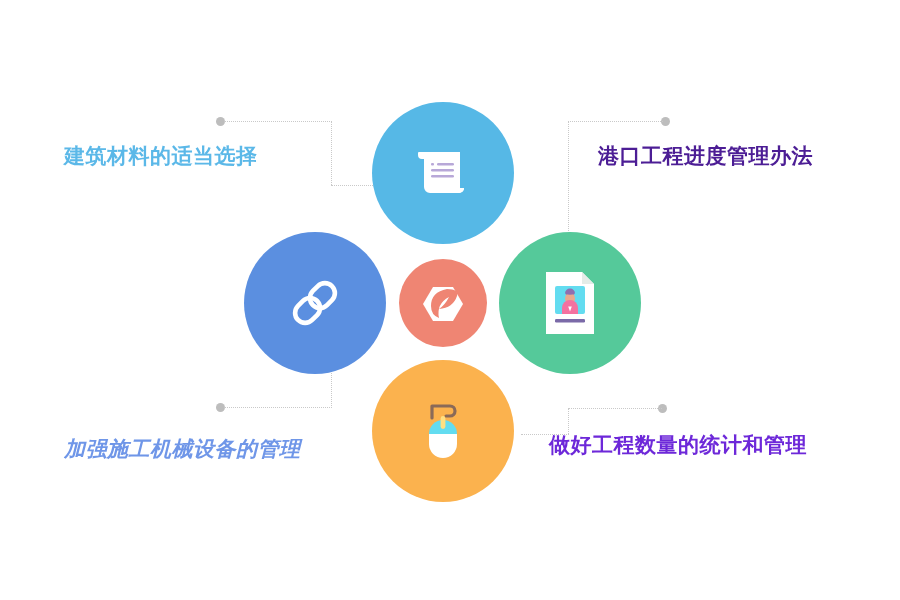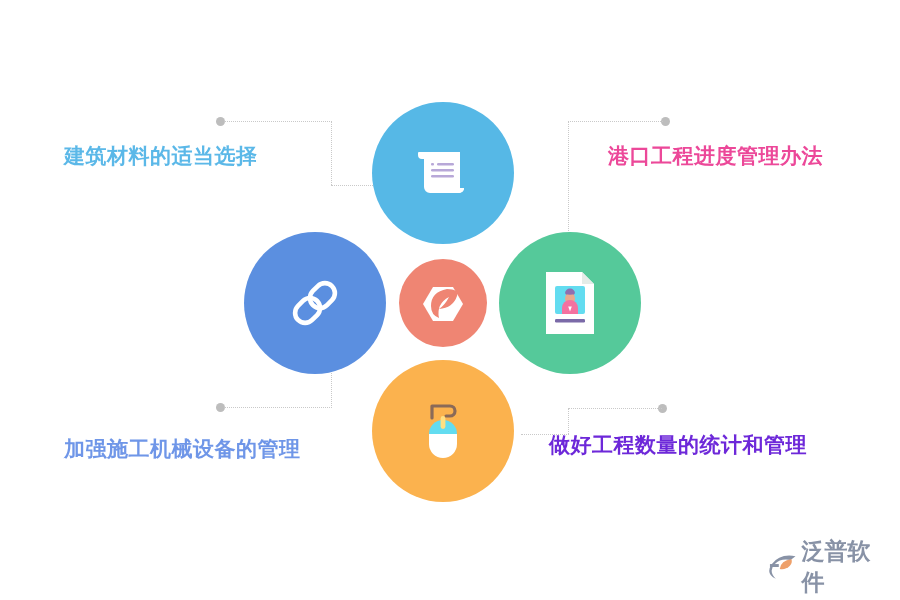--- a/index.html
+++ b/index.html
@@ -102,27 +102,27 @@
     letter-spacing: 0.5px;
   }
   .label-tl {
     left: 64px;
     top: 142px;
     color: #5bb8e8;
   }
   .label-tr {
     left: 598px;
     top: 142px;
-    color: #ec4899;
-    margin-left: 10px;
+    color: #4c1d95;
   }
   .label-bl {
     left: 64px;
     top: 435px;
     color: #6f96e8;
+    font-style: italic;
   }
   .label-br {
     left: 549px;
     top: 431px;
     color: #6d28d9;
   }
 
   
   #watermark {
     position: absolute;
@@ -223,25 +223,14 @@
       <path d="M16 5 h20 l10 17 l-10 17 h-20 l-10 -17 z" fill="#ffffff" transform="translate(0,5)"></path>
       <path d="M30 12 q-16 3 -16 17 q0 9 8 12 q-3 -14 10 -21 q-4 8 -10 12 q14 -1 18 -13 q2 -7 -10 -7 z" fill="#ef8573"></path>
     </svg>
   </div>
 
   <div class="label label-tl">建筑材料的适当选择</div>
   <div class="label label-tr">港口工程进度管理办法</div>
   <div class="label label-bl">加强施工机械设备的管理</div>
   <div class="label label-br">做好工程数量的统计和管理</div>
 
-  <div id="watermark">
-    <div class="wm-row">
-      <svg width="34" height="28" viewBox="0 0 34 28">
-        <path d="M30 3 q-16 -3 -24 8 q-7 10 4 15 q-8 -8 -1 -15 q6 -6 16 -4 z" fill="#8892a6"></path>
-        <path d="M4 11 h9 v3 h-9 z" fill="#8892a6"></path>
-        <path d="M26 6 q-11 1 -12 10 q6 1 10 -3 q3 -3 2 -7 z" fill="#eea06a"></path>
-      </svg>
-      <span class="wm-text">泛普软件</span>
-    </div>
-
-  </div>
 
 </div>
 
 </body></html>

